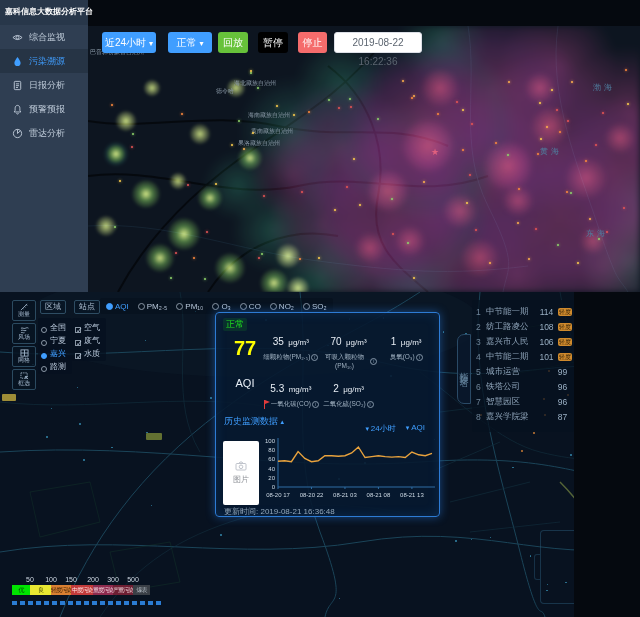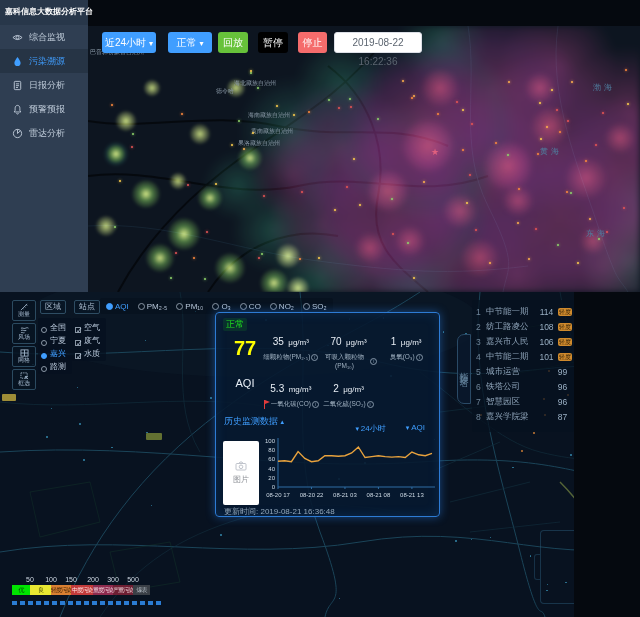--- a/index.html
+++ b/index.html
@@ -146,21 +146,21 @@
   .rd { text-align:center; }
   .rd .v { font-size:10px; color:#e8eef5; }
   .rd .u { font-size:8px; color:#e8eef5; }
   .rd .l { font-size:6.5px; color:#9fb0c0; margin-top:4px; margin-bottom:6px; display:flex; align-items:center; justify-content:center; gap:1px; }
   .info { display:inline-block; width:7px; height:7px; border:1px solid #8496a8; border-radius:50%; font-size:5px; line-height:5px; color:#8496a8; text-align:center; flex:none; }
   .flag { position:relative; width:7px; height:9px; flex:none; }
   .flag::before { content:''; position:absolute; left:1px; top:0; width:1px; height:9px; background:#e23b3b; }
   .flag::after { content:''; position:absolute; left:2px; top:0; border-top:2.5px solid transparent; border-bottom:2.5px solid transparent; border-left:5px solid #e23b3b; }
   .hist-link { position:absolute; left:8px; top:102px; font-size:9px; color:#3f9eff; cursor:pointer; }
   .hist-link .arr { font-size:7px; }
-  .chart-selects { position:absolute; right:14px; top:110px; display:flex; gap:20px; z-index:2;justify-content:flex-end; }
+  .chart-selects { position:absolute; right:14px; top:110px; display:flex; gap:10px; z-index:2;justify-content:flex-end; }
   .csel { font-size:8px; color:#3f9eff; cursor:pointer; }
   .csel::before { content:'▾ '; font-size:7px; }
   .img-box { position:absolute; left:7px; top:128px; width:36px; height:64px; background:#fff; border-radius:2px; display:flex; flex-direction:column; align-items:center; justify-content:center; gap:3px; }
   .img-box svg { width:12px; height:10px; }
   .img-box span { font-size:8px; color:#909399; }
   #trend-chart { position:absolute; left:44px; top:122px; }
   #trend-chart .ytick { font-size:6px; fill:#cdd9e4; text-anchor:end; }
   #trend-chart .xtick { font-size:6px; fill:#cdd9e4; text-anchor:middle; }
   #trend-chart .axis { stroke:#2e6da4; fill:none; stroke-width:1; }
   #trend-chart .trend { fill:none; stroke-width:1.4; }

